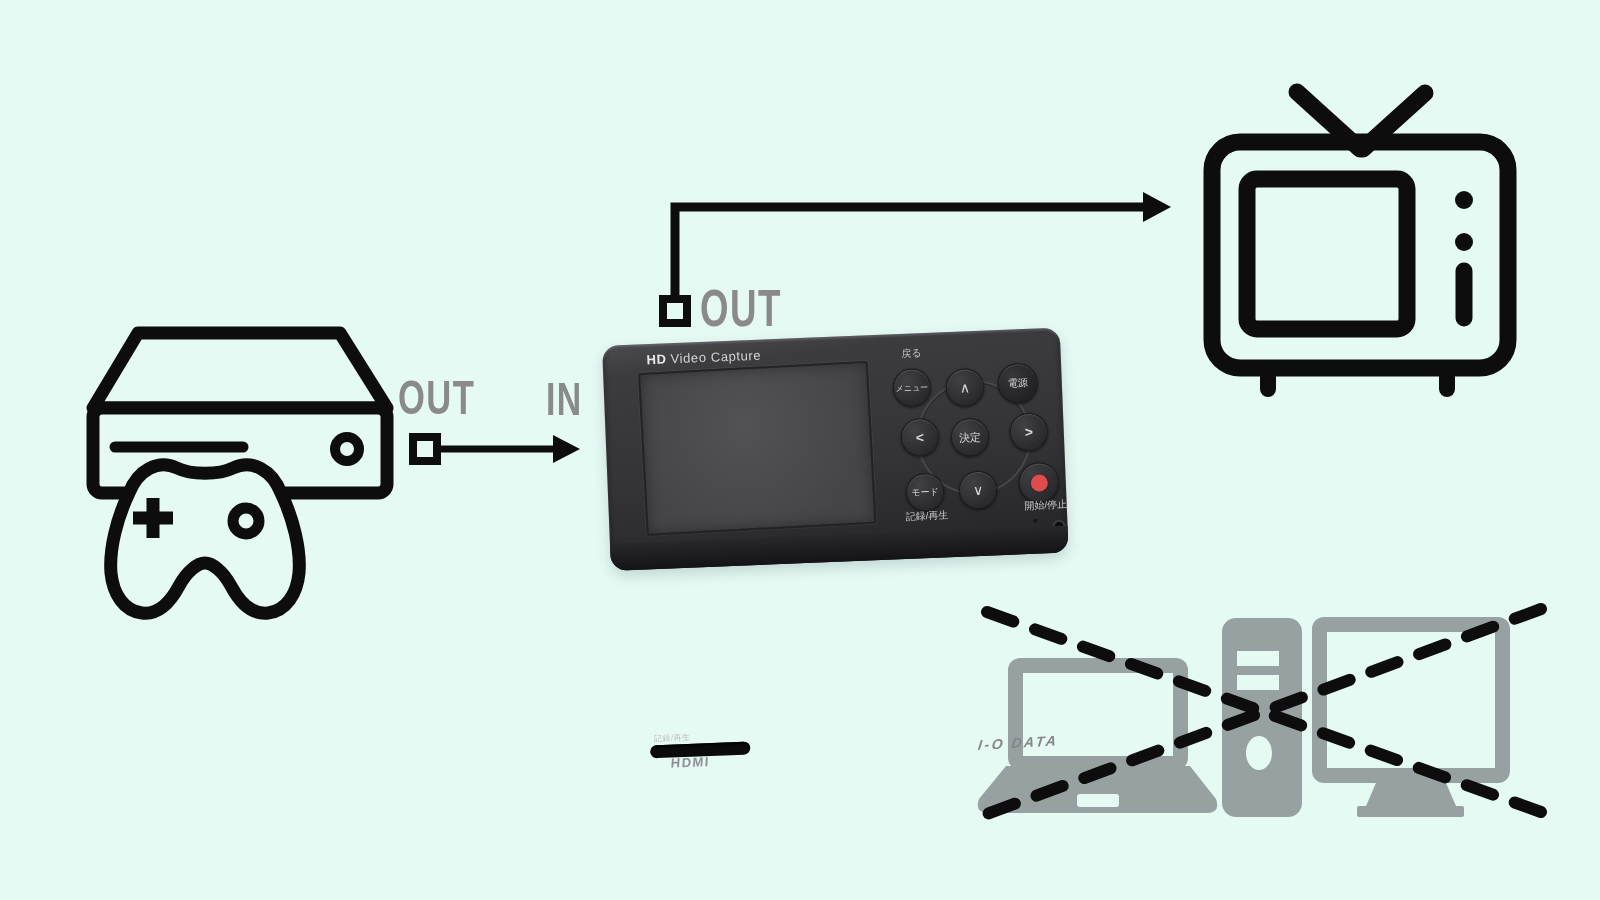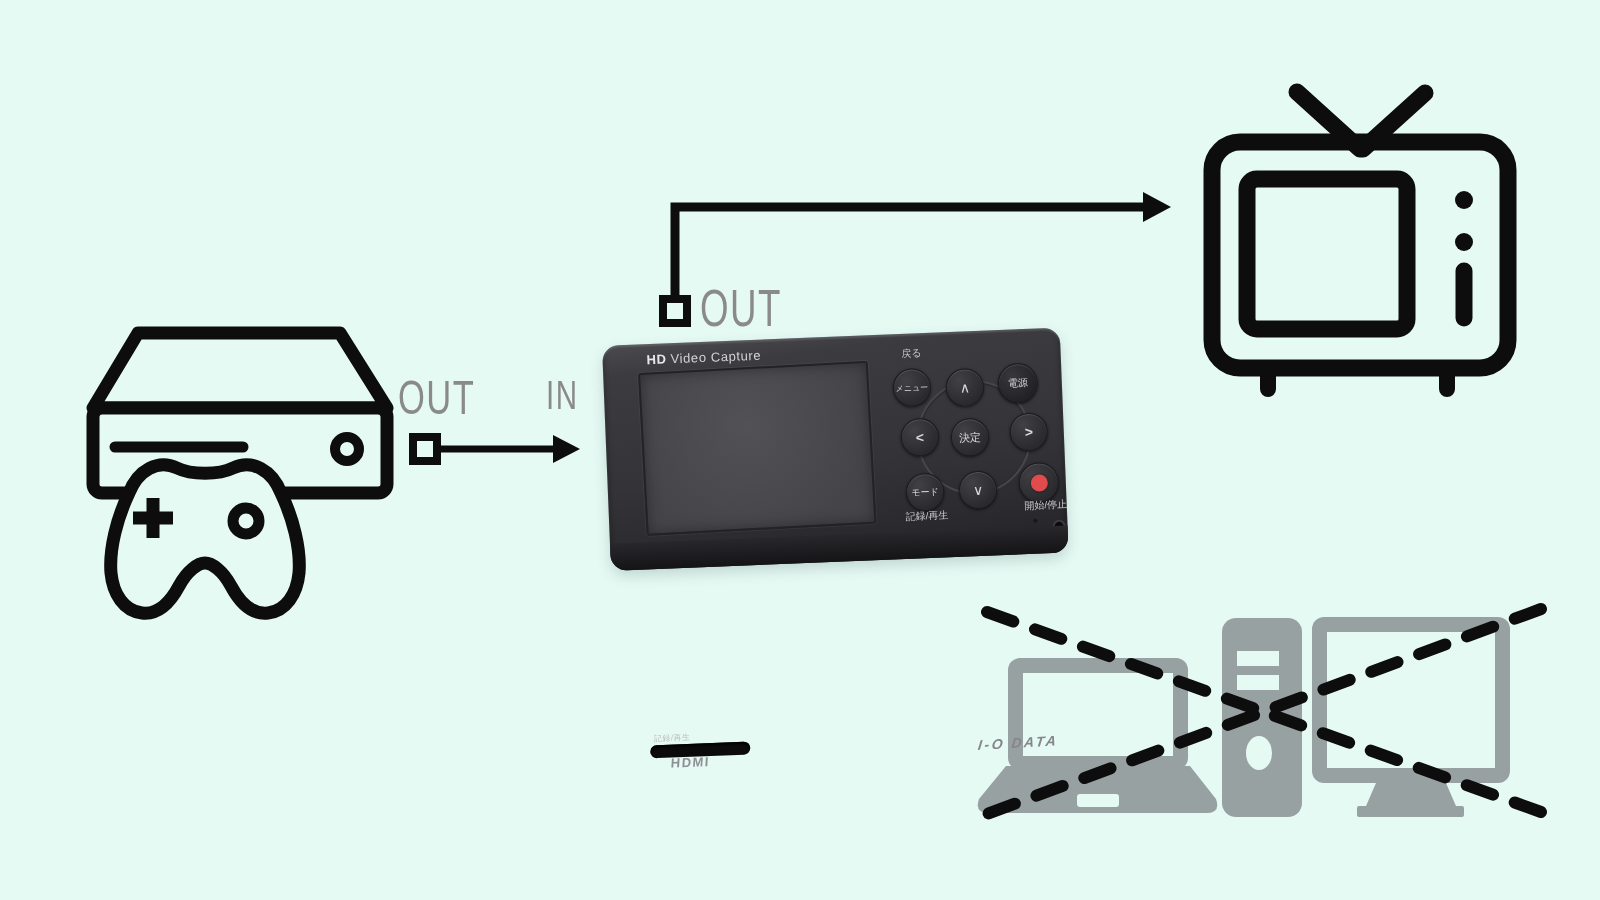--- a/index.html
+++ b/index.html
@@ -12,24 +12,24 @@
     --record-red:#e04b4b;
     --button-text:#d9d9d9;
   }
   *{margin:0;padding:0;box-sizing:border-box;}
   html,body{width:1600px;height:900px;overflow:hidden;}
   body{background:var(--bg);font-family:"Liberation Sans",sans-serif;position:relative;}
   .stage{position:absolute;left:0;top:0;width:1600px;height:900px;}
   svg.layer{position:absolute;left:0;top:0;}
 
   
-  .lbl{position:absolute;font-weight:normal;color:var(--label-gray);line-height:1;}
+  .lbl{position:absolute;font-weight:bold;color:var(--label-gray);line-height:1;}
   .lbl .cond{display:inline-block;transform:scaleX(0.72);transform-origin:0 50%;letter-spacing:2px;}
   .lbl-out1{left:398px;top:374px;font-size:48px;}
-  .lbl-in1{left:546px;top:375px;font-size:41px;}
+  .lbl-in1{left:546px;top:375px;font-size:47px;}
   .lbl-out2{left:700px;top:283px;font-size:51px;}
 
   
   .device{
     position:absolute;left:602px;top:346px;width:458px;height:225px;
     transform:rotate(-2.3deg);transform-origin:0 0;
     border-radius:16px;
     background:linear-gradient(175deg,#4a4a4f 0%,#3b3b40 12%,#343438 55%,#2c2c30 78%,#232327 100%);
     box-shadow:inset 0 2px 2px rgba(255,255,255,.16), inset 0 -3px 6px rgba(0,0,0,.45), 0 6px 14px rgba(30,60,55,.18);
   }

